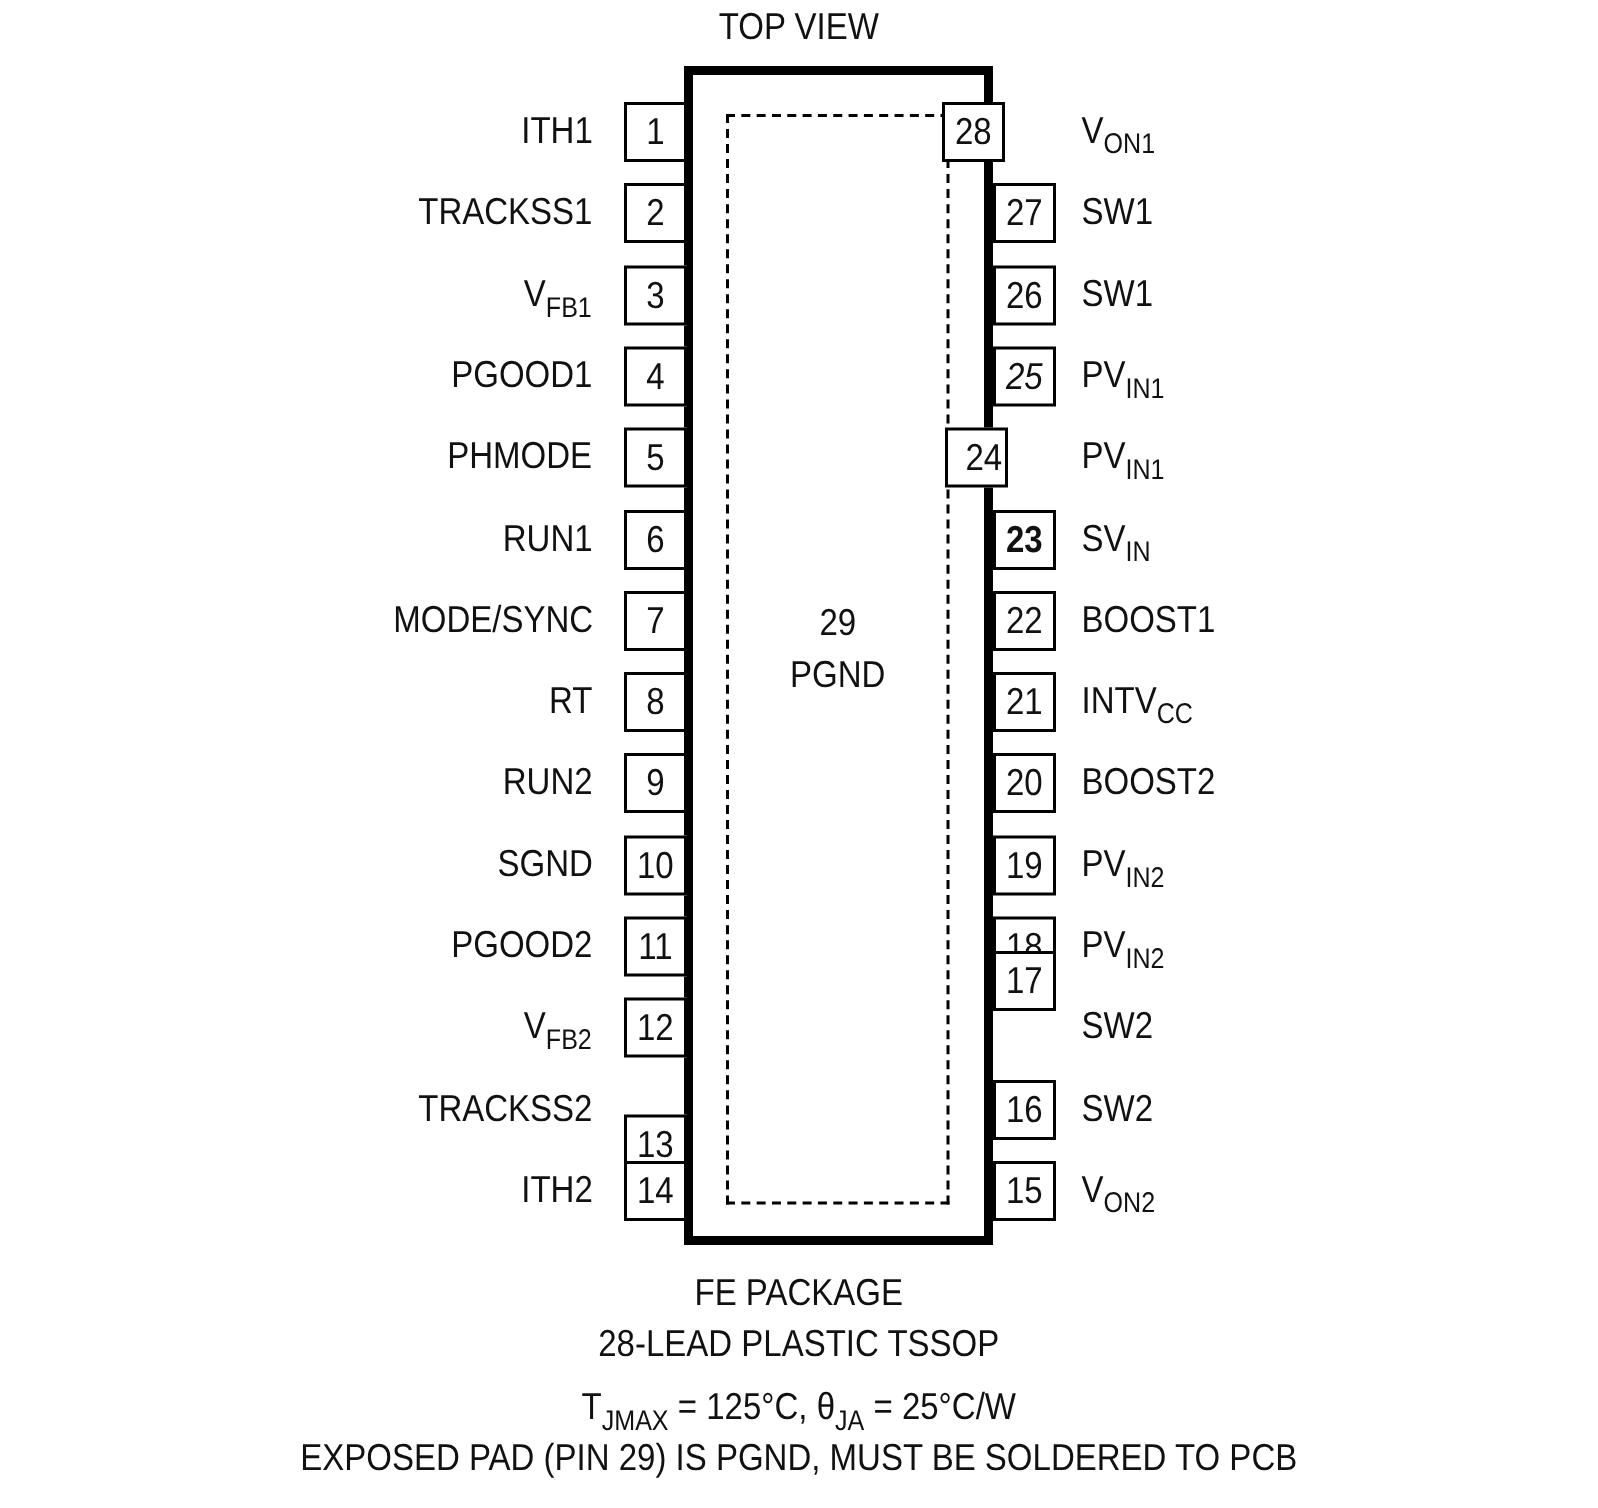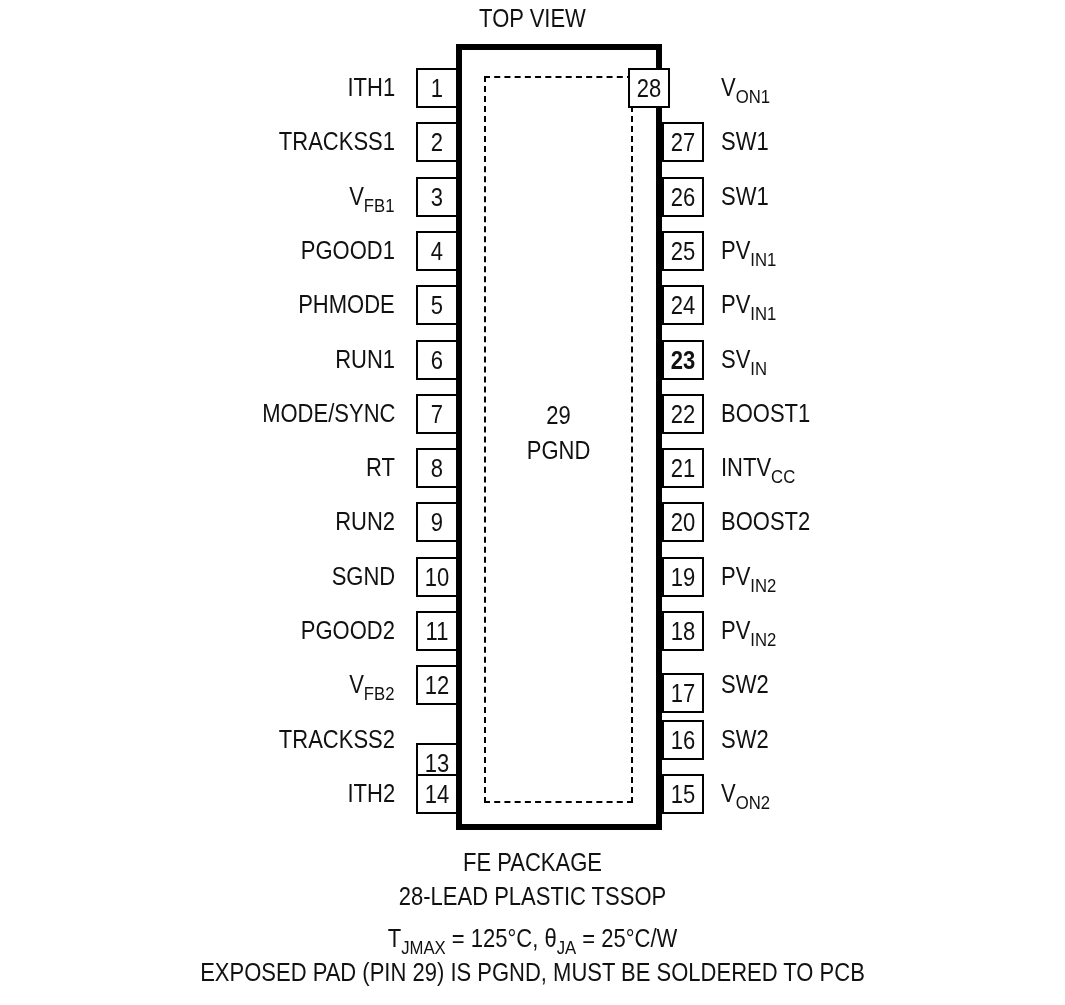--- a/index.html
+++ b/index.html
@@ -58,37 +58,37 @@
     <div class="abs pinbox" style="top: 719.6px; left: 416px; margin-top: 23px;"><span>13</span></div>
     <div class="abs lname" style="top: 718.6px;"><span>TRACKSS2</span><sub></sub></div>
     <div class="abs pinbox" style="top: 773.9px; left: 416px;"><span>14</span></div>
     <div class="abs lname" style="top: 772.9px;"><span>ITH2</span><sub></sub></div>
     <div class="abs pinbox" style="top: 68px; left: 628px;"><span>28</span></div>
     <div class="abs rname" style="top: 67px;"><span>V</span><sub>ON1</sub></div>
     <div class="abs pinbox" style="top: 122.3px; left: 662px; text-align: center;"><span>27</span></div>
     <div class="abs rname" style="top: 121.3px;"><span>SW1</span><sub></sub></div>
     <div class="abs pinbox" style="top: 176.6px; left: 662px;"><span>26</span></div>
     <div class="abs rname" style="top: 175.6px;"><span>SW1</span><sub></sub></div>
-    <div class="abs pinbox" style="top: 230.9px; left: 662px;"><span>25</span></div>
+    <div class="abs pinbox" style="top: 230.9px; left: 662px; font-style: italic;"><span>25</span></div>
     <div class="abs rname" style="top: 229.9px;"><span>PV</span><sub>IN1</sub></div>
-    <div class="abs pinbox" style="top: 285.2px; left: 662px;"><span>24</span></div>
+    <div class="abs pinbox" style="top: 285.2px; left: 630px; text-align: right;"><span>24</span></div>
     <div class="abs rname" style="top: 284.2px;"><span>PV</span><sub>IN1</sub></div>
     <div class="abs pinbox" style="top: 339.5px; left: 662px; font-weight: bold;"><span>23</span></div>
     <div class="abs rname" style="top: 338.5px;"><span>SV</span><sub>IN</sub></div>
     <div class="abs pinbox" style="top: 393.8px; left: 662px;"><span>22</span></div>
     <div class="abs rname" style="top: 392.8px;"><span>BOOST1</span><sub></sub></div>
     <div class="abs pinbox" style="top: 448.1px; left: 662px;"><span>21</span></div>
     <div class="abs rname" style="top: 447.1px;"><span>INTV</span><sub>CC</sub></div>
     <div class="abs pinbox" style="top: 502.4px; left: 662px; text-decoration: underline;"><span>20</span></div>
     <div class="abs rname" style="top: 501.4px;"><span>BOOST2</span><sub></sub></div>
     <div class="abs pinbox" style="top: 556.7px; left: 662px;"><span>19</span></div>
     <div class="abs rname" style="top: 555.7px;"><span>PV</span><sub>IN2</sub></div>
     <div class="abs pinbox" style="top: 611px; left: 662px;"><span>18</span></div>
     <div class="abs rname" style="top: 610px;"><span>PV</span><sub>IN2</sub></div>
-    <div class="abs pinbox" style="top: 673px; left: 662px; text-align: center;"><span>17</span></div>
+    <div class="abs pinbox" style="top: 634px; left: 662px; text-align: center;"><span>17</span></div>
     <div class="abs rname" style="top: 664.3px;"><span>SW2</span><sub></sub></div>
     <div class="abs pinbox" style="top: 719.6px; left: 662px;"><span>16</span></div>
     <div class="abs rname" style="top: 718.6px;"><span>SW2</span><sub></sub></div>
     <div class="abs pinbox" style="top: 773.9px; left: 662px;"><span>15</span></div>
     <div class="abs rname" style="top: 772.9px;"><span>V</span><sub>ON2</sub></div>
   </div>
 
 <div class="abs footer" style="top:848px;">FE PACKAGE</div>
 <div class="abs footer" style="top:882px;">28-LEAD PLASTIC TSSOP</div>
 <div class="abs footer" style="top:924px;">

